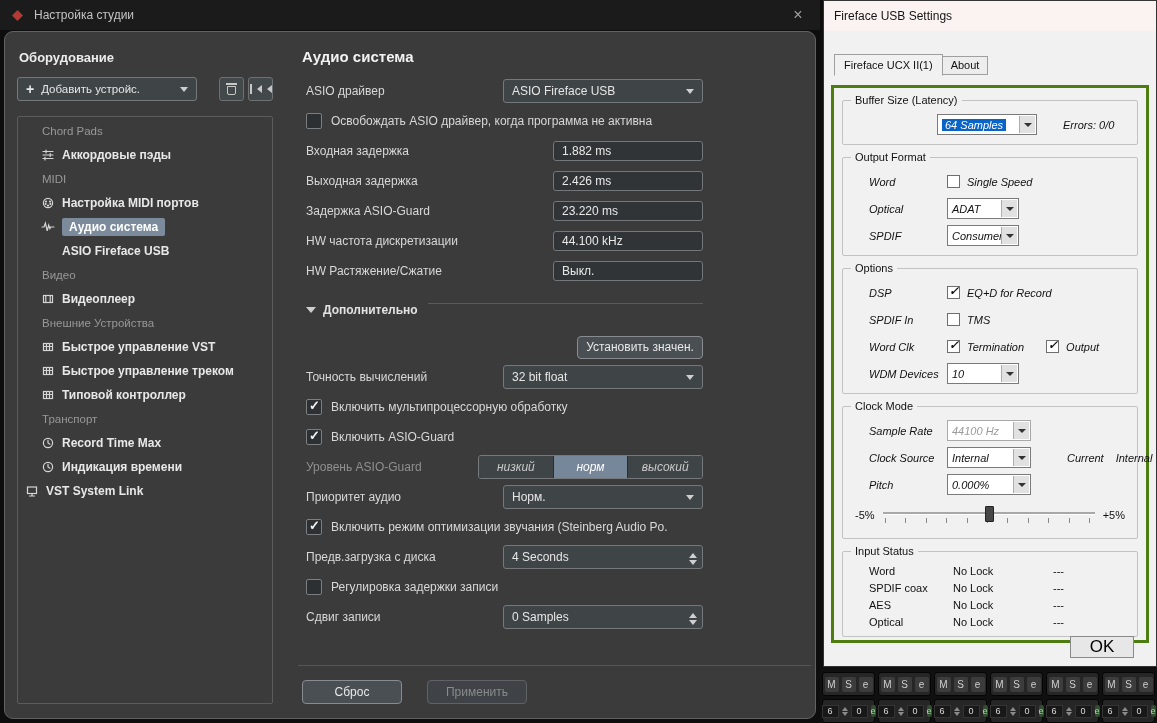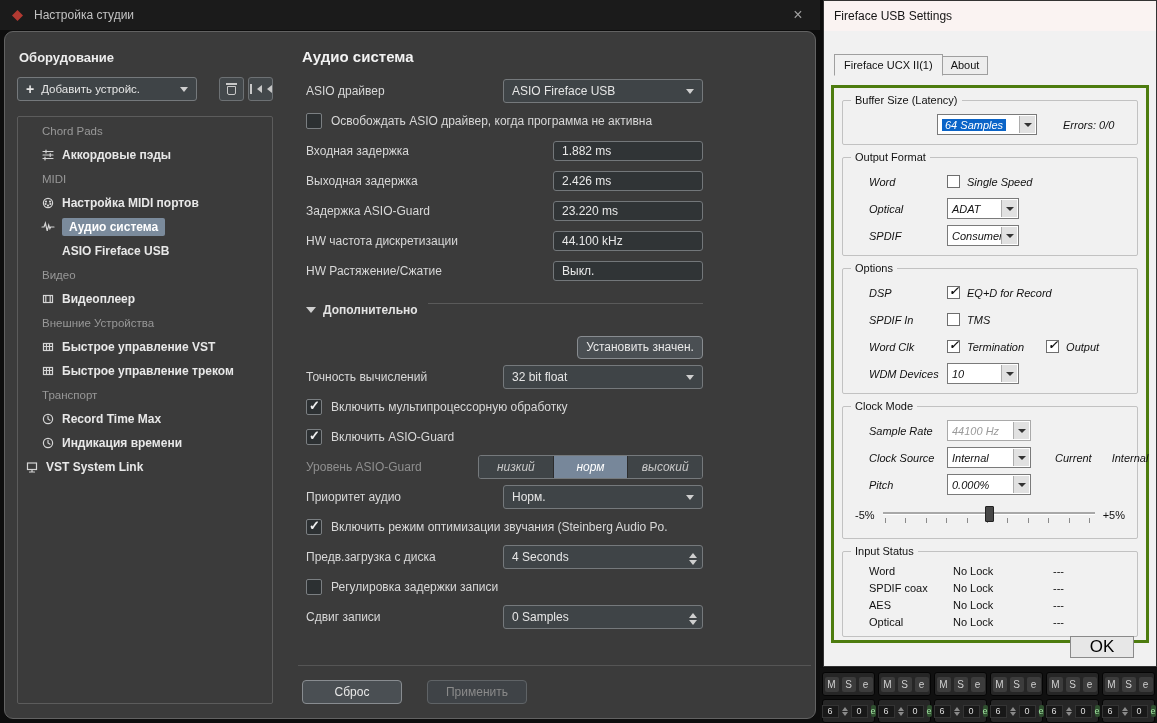--- a/index.html
+++ b/index.html
@@ -108,21 +108,21 @@
                     border-left:1px solid #adadad;display:flex;align-items:center;justify-content:center;}
   .wcombo .arrowbox::after{content:"";border:4px solid transparent;border-top:4px solid #333;margin-top:4px;}
   .wcombo.disabled{color:#9a9a9a;border-color:#a9a9a9;}
   .wcombo .val.hl{background:#0a64c8;color:#fff;padding:0 3px;}
   .cw100{width:100px;flex:0 0 100px;}
   .cw84{width:84px;flex:0 0 84px;}
   .cw72{width:72px;flex:0 0 72px;}
   .wcb{width:13px;height:13px;background:#fff;border:1px solid #6e6e6e;margin-right:7px;position:relative;flex:0 0 auto;}
   .wcb.on::after{content:"✓";position:absolute;left:1px;top:-3px;font-size:12px;color:#111;font-weight:bold;}
   .errors{margin-left:26px;white-space:nowrap;}
-  .cur{margin-left:24px;white-space:nowrap;display:flex;gap:20px;text-align:right;}
+  .cur{margin-left:36px;white-space:nowrap;display:flex;gap:12px;text-align:right;}
   .f-slider-row{display:flex;align-items:center;height:34px;padding:0 12px;font-size:11px;}
   .track-wrap{flex:1;margin:0 8px;position:relative;height:24px;}
   .track{position:absolute;left:0;right:0;top:9px;height:3px;background:#a8a8a8;border-bottom:1px solid #fff;}
   .ticks{position:absolute;left:2px;right:2px;top:15px;height:5px;
          background:repeating-linear-gradient(to right,#8a8a8a 0 1px,transparent 1px 20.4px);}
   .thumb{position:absolute;left:50%;top:3px;width:9px;height:16px;margin-left:-4px;background:#474747;
          border:1px solid #222;border-radius:1px;}
   .is-row{display:flex;align-items:center;height:17px;padding-left:26px;font-size:11px;}
   .is-label{width:84px;flex:0 0 84px;}
   .is-status{width:100px;flex:0 0 100px;}
@@ -248,20 +248,29 @@
           </div>
           <div class="trow item">
             <span class="ticon">
               <svg viewBox="0 0 14 14" width="14" height="14">
                   <rect x="2.5" y="3.5" width="9" height="7"></rect>
                   <path d="M2.5 6.5h9M5.5 3.5v7M8.5 3.5v7"></path>
                 </svg>
             </span>
             <span class="tlabel">Быстрое управление треком</span>
           </div>
+          <div class="trow item">
+            <span class="ticon">
+              <svg viewBox="0 0 14 14" width="14" height="14">
+                  <rect x="2.5" y="3.5" width="9" height="7"></rect>
+                  <path d="M2.5 6.5h9M5.5 3.5v7M8.5 3.5v7"></path>
+                </svg>
+            </span>
+            <span class="tlabel">Типовой контроллер</span>
+          </div>
           <div class="trow cat">
             <span class="tlabel">Транспорт</span>
           </div>
           <div class="trow item">
             <span class="ticon">
               <svg viewBox="0 0 14 14" width="14" height="14">
                   <circle cx="7" cy="7" r="4.6"></circle>
                   <path d="M7 4.4V7l2 1.2"></path>
                 </svg>
             </span>

